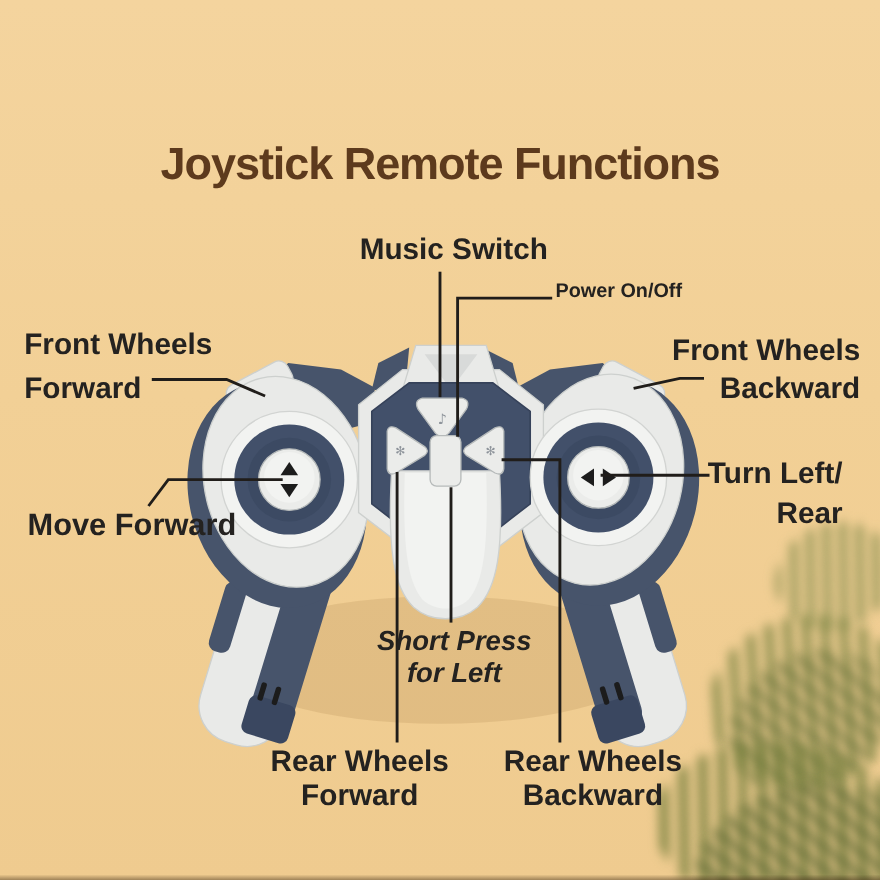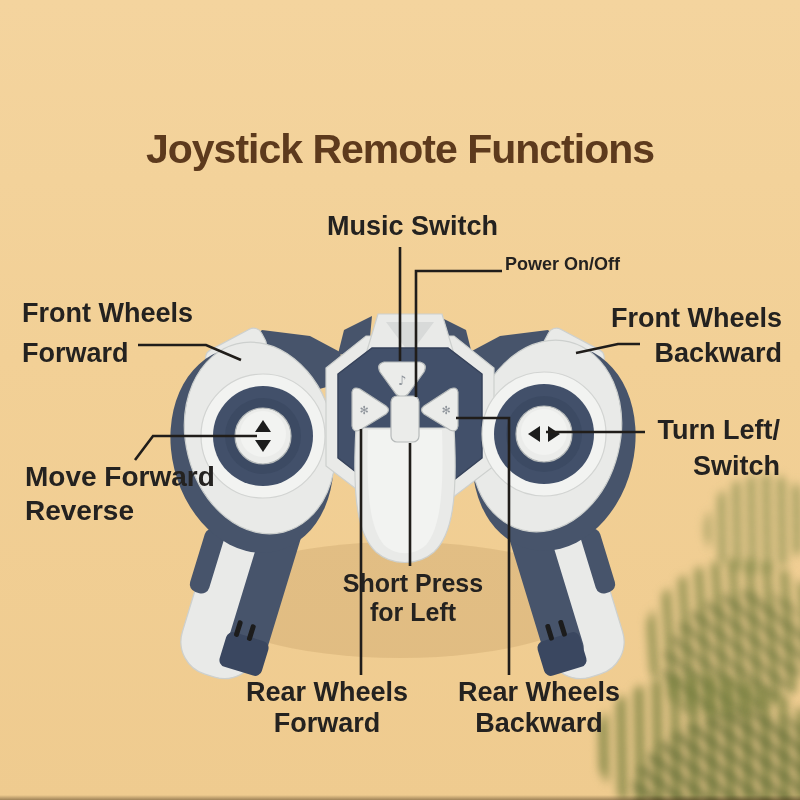--- a/index.html
+++ b/index.html
@@ -29,22 +29,22 @@
     font-size:41px; font-weight:700; letter-spacing:-1px; white-space:nowrap;
     color:var(--title-text,#5d3a1d);
   }
   .lbl { position:absolute; font-weight:700; color:var(--label-text,#242220); white-space:nowrap; }
   .lbl span { display:block; }
   .lbl-music  { left:327px; top:211px; font-size:27px;text-align:right; }
   .lbl-power  { left:505px; top:254px; font-size:18px; }
   .lbl-fwf    { left:22px;  top:293px; font-size:27px; line-height:40px; }
   .lbl-fwb    { right:18px; top:301px; font-size:27px; line-height:35px; text-align:right; }
   .lbl-mfr    { left:25px;  top:460px; font-size:28px; line-height:34px; }
-  .lbl-tlr    { right:20px; top:412px; font-size:27px; line-height:36px; text-align:right; }
-  .lbl-spray  { left:413px; top:569px; transform:translateX(-50%); font-size:25px; line-height:29px; text-align:center; }
+  .lbl-tlr    { right:34px; top:412px; font-size:27px; line-height:36px; text-align:right; }
+  .lbl-spray  { left:413px; top:569px; transform:translateX(-50%); font-size:25px; line-height:29px; text-align:center;font-style:italic; }
   .lbl-rwf    { left:327px; top:677px; transform:translateX(-50%); font-size:27px; line-height:31px; text-align:center; }
   .lbl-rwb    { left:539px; top:677px; transform:translateX(-50%); font-size:27px; line-height:31px; text-align:center; }
 
   
   svg { position:absolute; left:0; top:0; }
   .fill-body   { fill:var(--body-white,#e9eae8); stroke:#cdd0ce; stroke-width:1.2; }
   .fill-hi     { fill:var(--body-white-hi,#f2f3f1); }
   .fill-accent { fill:var(--accent-slate,#47546b); }
   .fill-accent-dark { fill:var(--accent-slate-dark,#3a4760); }
   .fill-ring   { fill:var(--joystick-ring,#42506a); }
@@ -172,25 +172,24 @@
   <div class="lbl lbl-fwf">
     <span>Front Wheels</span>
     <span>Forward</span>
   </div>
   <div class="lbl lbl-fwb">
     <span>Front Wheels</span>
     <span>Backward</span>
   </div>
   <div class="lbl lbl-mfr">
     <span>Move Forward</span>
-    <span>Reverse</span>
   </div>
   <div class="lbl lbl-tlr">
     <span>Turn Left/</span>
-    <span>Switch</span>
+    <span>Rear</span>
   </div>
   <div class="lbl lbl-spray">
     <span>Short Press</span>
     <span>for Left</span>
   </div>
   <div class="lbl lbl-rwf">
     <span>Rear Wheels</span>
     <span>Forward</span>
   </div>
   <div class="lbl lbl-rwb">

